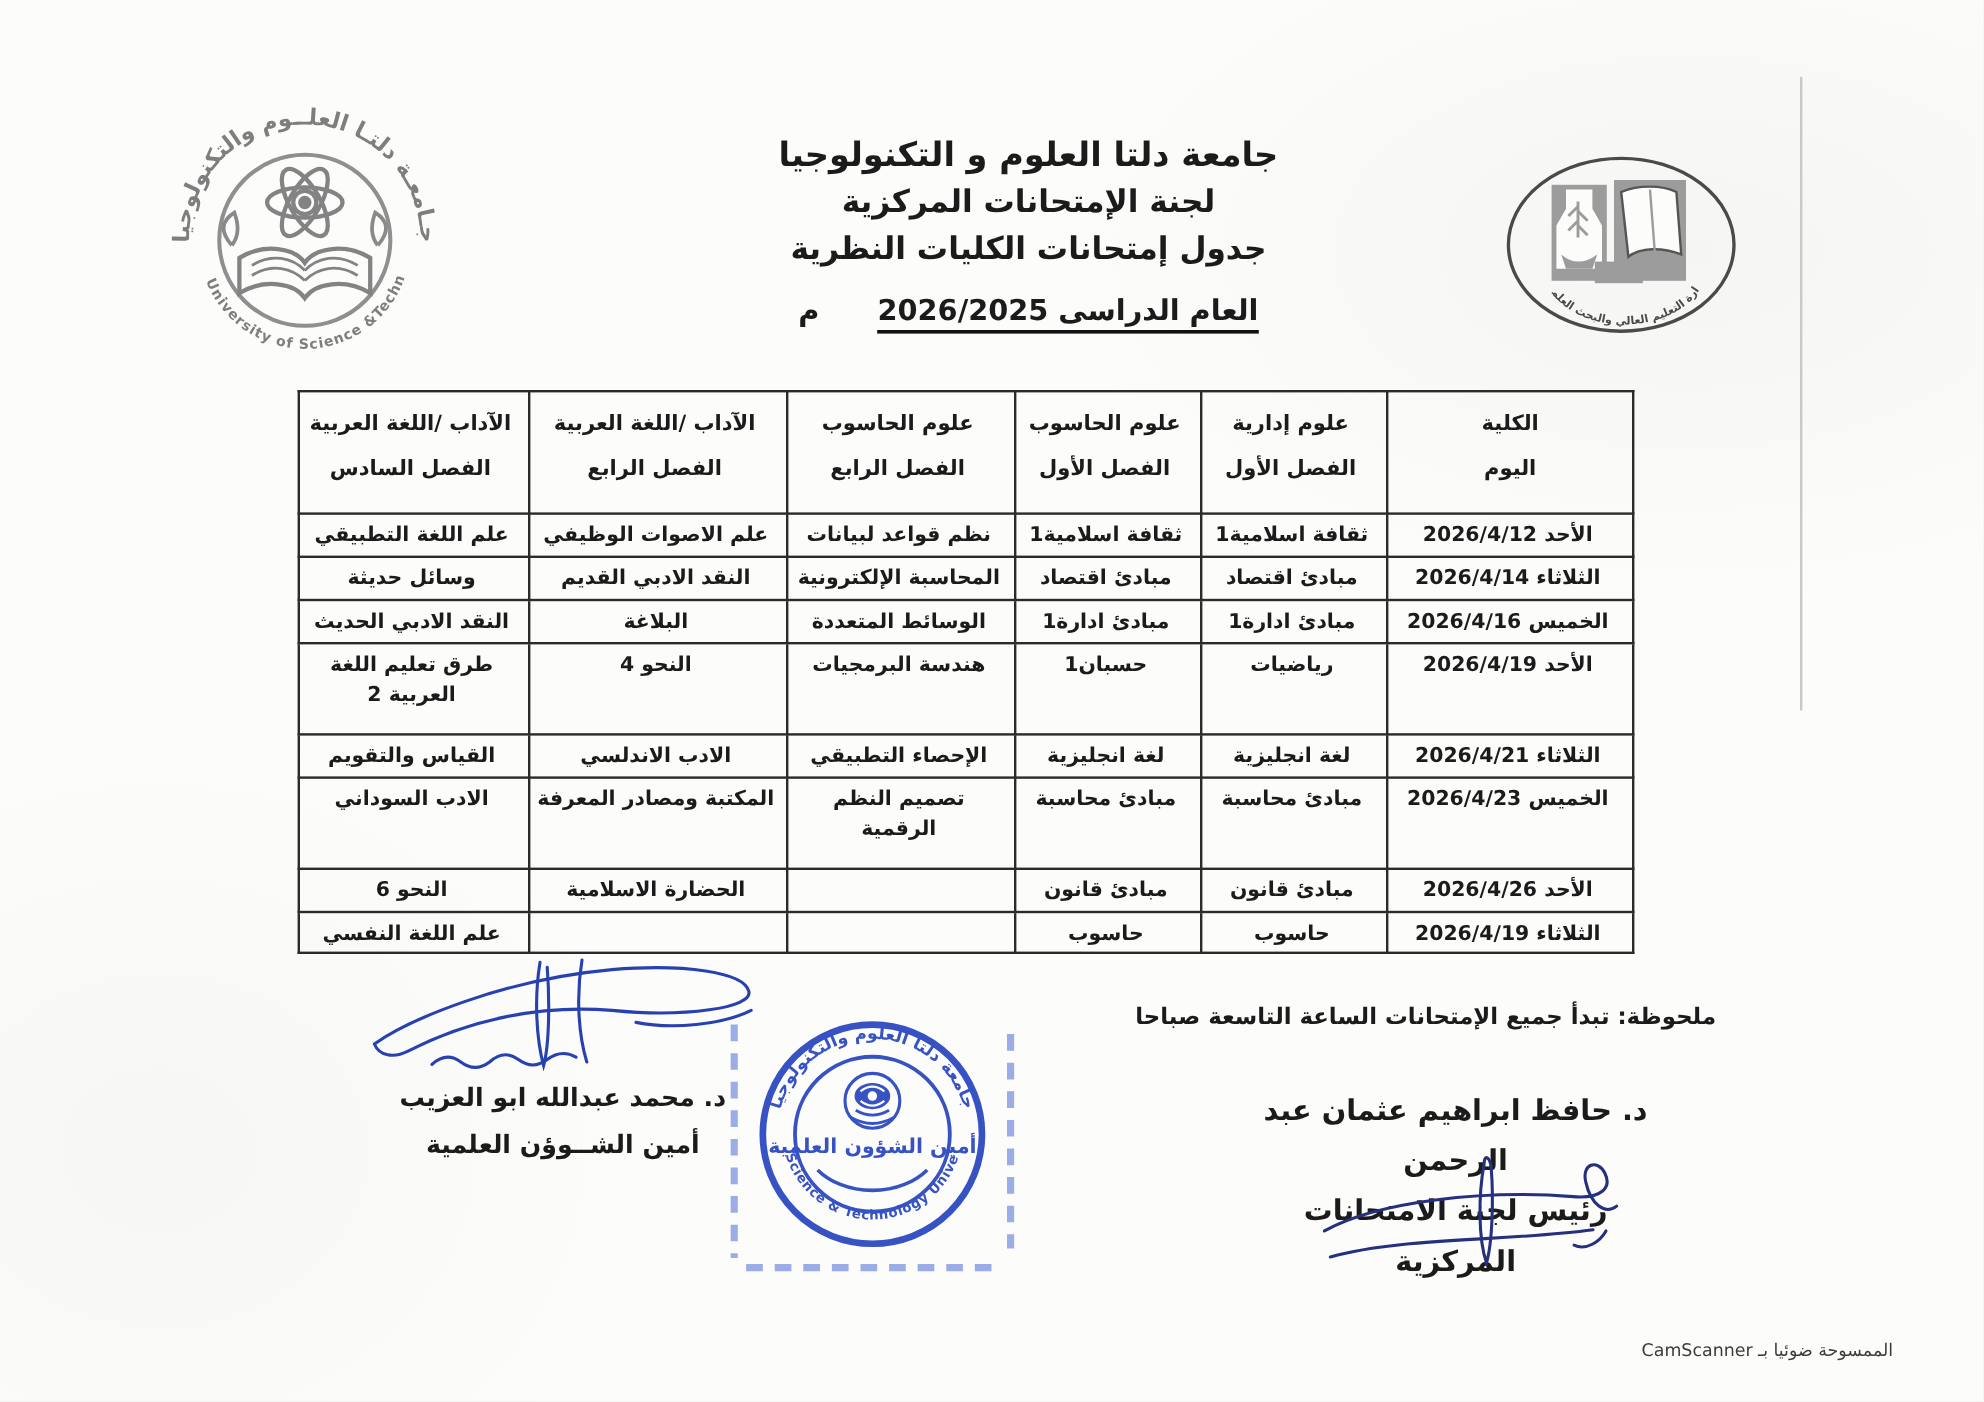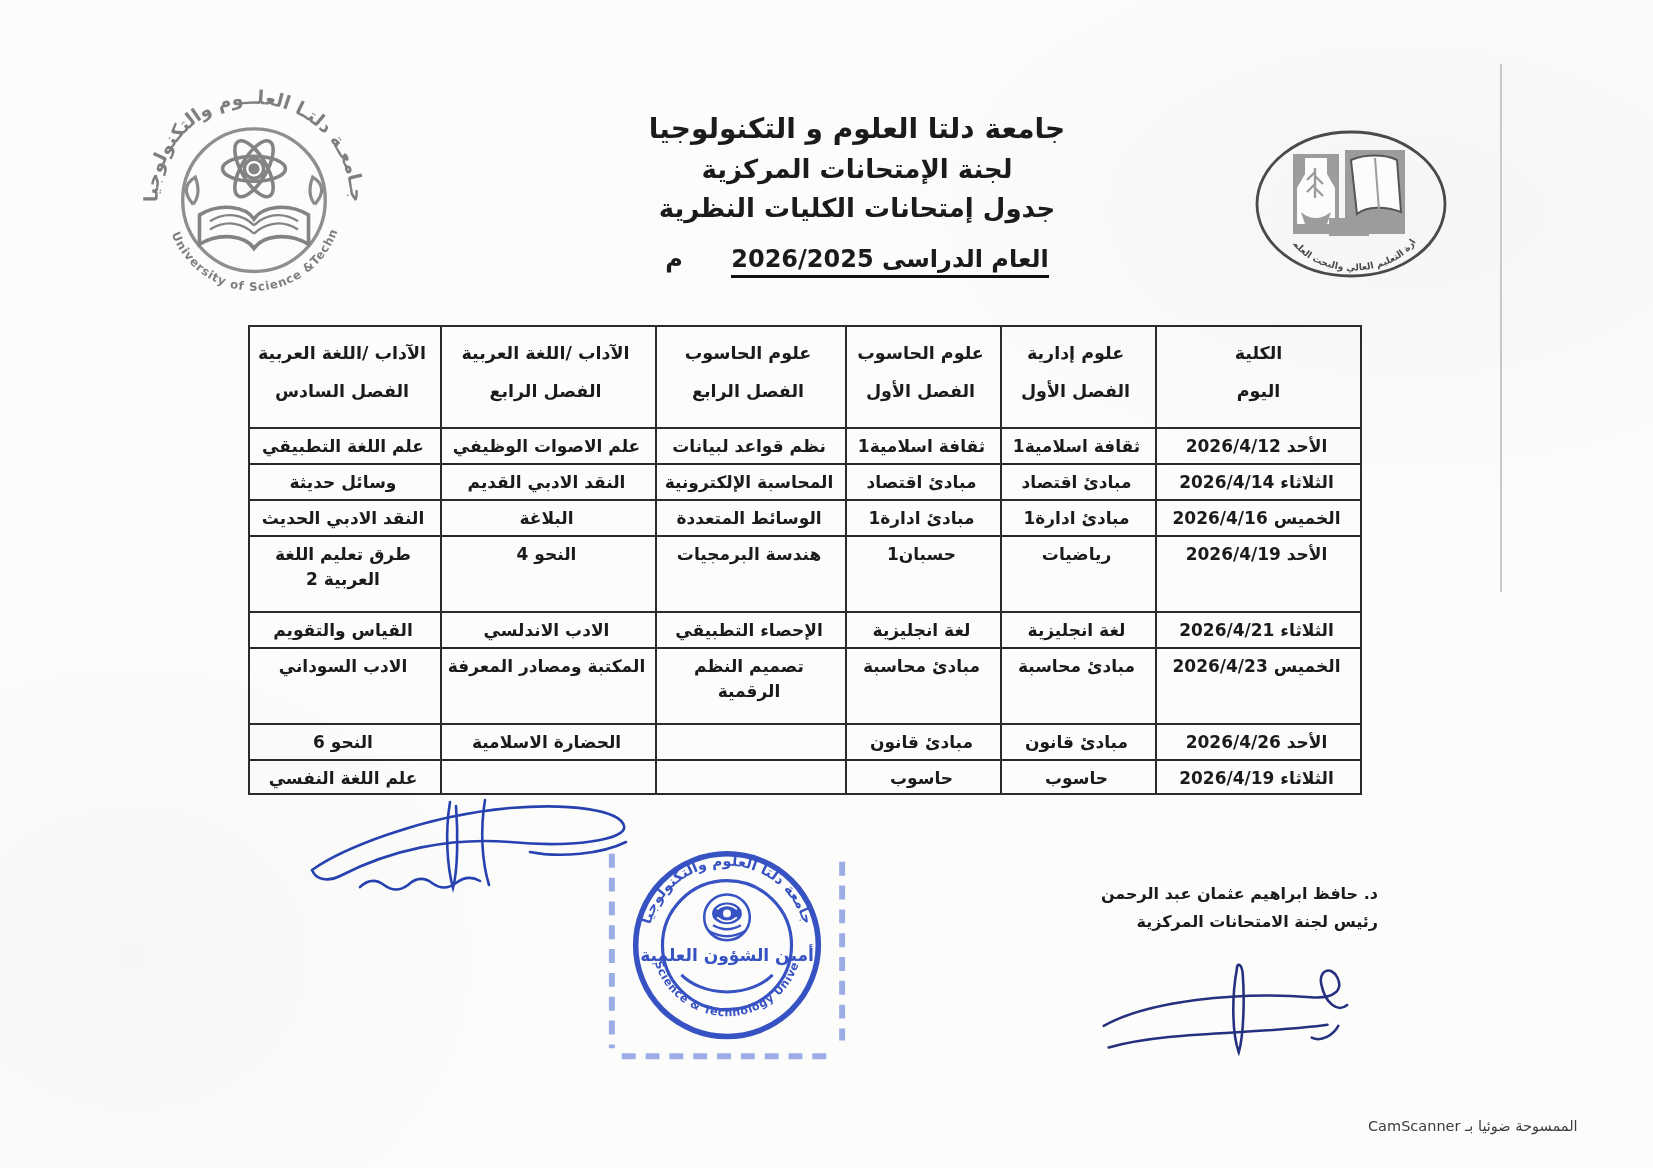--- a/index.html
+++ b/index.html
@@ -27,22 +27,22 @@
   table.sched{border-width:2.5px;}
   table.sched th{font-size:17.5px;font-weight:700;vertical-align:top;padding:8px 10px 0 4px;
     text-align:center;line-height:2.15;}
   table.sched th.cc{text-align:center;padding-right:4px;}
   table.sched td{font-size:17px;font-weight:700;vertical-align:top;padding:5px 8px 2px 4px;
     text-align:center;line-height:1.45;}
   tr.hrow{height:102px;}
   tr.short{height:36px;} tr.tall{height:76px;} tr.end{height:34px;}
   .note{position:absolute;left:855px;top:836px;width:575px;direction:rtl;text-align:right;
     font-size:19px;font-weight:700;}
-  .sigRtxt{position:absolute;left:1048px;top:880px;width:330px;direction:rtl;
-    font-size:16px;font-weight:700;line-height:1.75;}
+  .sigRtxt{position:absolute;left:1048px;top:904px;width:330px;direction:rtl;text-align:center;
+    font-size:24px;font-weight:700;line-height:1.75;}
   .sigRsvg{position:absolute;left:1088px;top:942px;width:268px;height:138px;}
   .sigLsvg{position:absolute;left:298px;top:790px;width:348px;height:122px;}
   .sigLtxt{position:absolute;left:288px;top:896px;width:362px;direction:rtl;text-align:center;
     font-size:21px;font-weight:700;line-height:1.85;}
   .stamp{position:absolute;left:596px;top:830px;width:262px;height:268px;}
   .foot{position:absolute;left:1368px;top:1118px;width:274px;direction:rtl;text-align:left;
     font-size:14.5px;color:#3c3c3c;}
 </style>
 </head>
 <body>
@@ -193,20 +193,21 @@
         <td>الثلاثاء 2026/4/19</td>
         <td>حاسوب</td>
         <td>حاسوب</td>
         <td></td>
         <td></td>
         <td>علم اللغة النفسي</td>
       </tr>
     </tbody>
   </table>
 
+  <div class="note">ملحوظة: تبدأ جميع الإمتحانات الساعة التاسعة صباحا</div>
 
   <div class="sigRtxt">
     <div>د. حافظ ابراهيم عثمان عبد الرحمن</div>
     <div>رئيس لجنة الامتحانات المركزية</div>
   </div>
   <svg class="sigRsvg" viewBox="0 0 270 140">
     <g stroke="#25317f" stroke-width="2.6" fill="none" stroke-linecap="round">
       <path d="M15,85 C60,60 150,50 225,56 C250,58 258,48 252,36 C246,24 232,28 236,44 C240,62 252,72 262,64"></path>
       <path d="M150,28 C145,55 145,92 152,112 C157,95 158,58 156,32 C155,22 150,20 150,28"></path>
       <path d="M20,107 C80,90 170,94 242,84"></path>
@@ -216,20 +217,24 @@
 
   <svg class="sigLsvg" viewBox="0 0 348 122">
     <g stroke="#2742b0" stroke-width="2.6" fill="none" stroke-linecap="round">
       <path d="M14,80 C42,60 122,26 212,18 C272,13 322,20 326,36 C330,50 272,58 212,52 C152,47 92,60 42,86 C30,92 18,90 14,80"></path>
       <path d="M152,12 C147,42 149,76 155,98 C160,80 160,42 158,16"></path>
       <path d="M187,10 C182,40 184,72 191,95"></path>
       <path d="M62,97 q12,-11 24,-2 q12,9 24,0 q12,-11 24,-2 q12,9 24,0 q12,-9 24,-2"></path>
       <path d="M232,62 C262,68 304,64 328,52"></path>
     </g>
   </svg>
+  <div class="sigLtxt">
+    <div>د. محمد عبدالله ابو العزيب</div>
+    <div>أمين الشــوؤن العلمية</div>
+  </div>
 
   <svg class="stamp" viewBox="0 0 130 135">
     <defs>
       <path id="arcST" d="M 25,58 A 40,40 0 0 1 105,58"></path>
       <path id="arcSB" d="M 29,68 A 38,38 0 0 0 101,68"></path>
     </defs>
     <g stroke="#4d6bd6" stroke-width="3" opacity="0.55" fill="none" stroke-dasharray="7 5">
       <path d="M7,12 V110"></path>
       <path d="M123,16 V106"></path>
       <path d="M12,114 H118"></path>

